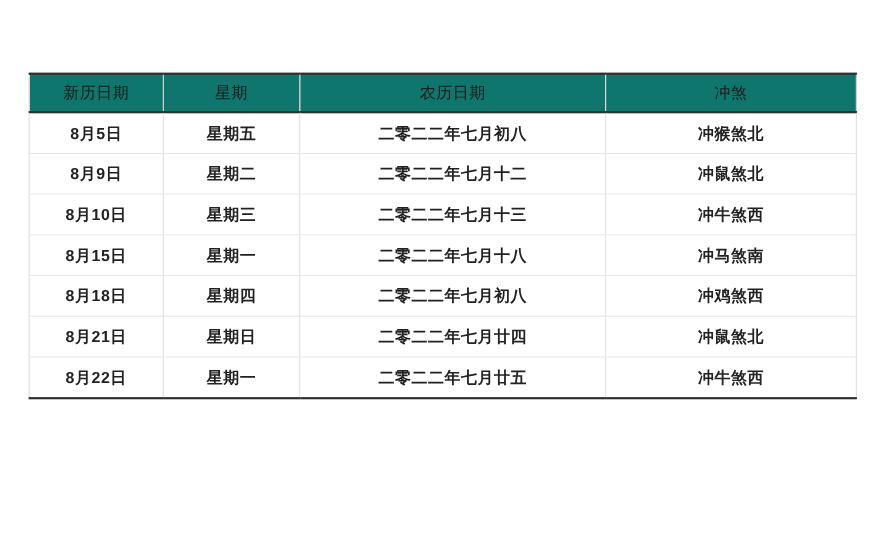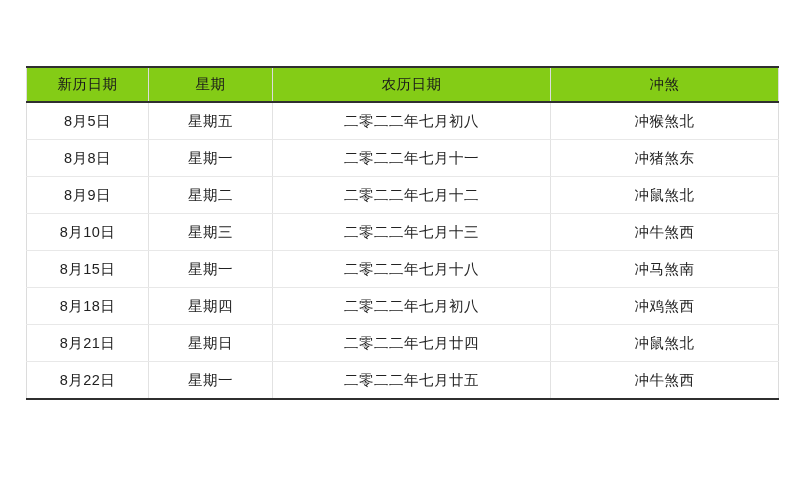--- a/index.html
+++ b/index.html
@@ -37,31 +37,31 @@
 
   table.calendar th,
   table.calendar td {
     border: 1px solid #dcdcdc;
     text-align: center;
     vertical-align: middle;
     padding: 0;
     height: 36px;
     font-size: 14.5px;
     color: #222222;
-    font-weight: normal;
+    font-weight: bold;
     letter-spacing: 0.5px;
   }
   table.calendar thead th {
     height: 33px;
     border-top: 2px solid #2f2f2f;
     border-bottom: 2px solid #2f2f2f;
     font-weight: normal;
     color: #1a1a1a;
     font-size: 14.5px;
-    background: #84cc16;
+    background: #0f766e;
   }
   table.calendar tbody tr td {
     border-left: 1px solid #e2e2e2;
     border-right: 1px solid #e2e2e2;
     border-top: none;
     border-bottom: 1px solid #e8e8e8;
   }
   table.calendar tbody tr:last-child td {
     border-bottom: 2px solid #2f2f2f;
   }
@@ -101,26 +101,20 @@
         </tr>
       </thead>
       <tbody>
         <tr>
           <td class="date-cell">8月5日</td>
           <td class="week-cell">星期五</td>
           <td class="lunar-cell">二零二二年七月初八</td>
           <td class="clash-cell">冲猴煞北</td>
         </tr>
         <tr>
-          <td class="date-cell">8月8日</td>
-          <td class="week-cell">星期一</td>
-          <td class="lunar-cell">二零二二年七月十一</td>
-          <td class="clash-cell">冲猪煞东</td>
-        </tr>
-        <tr>
           <td class="date-cell">8月9日</td>
           <td class="week-cell">星期二</td>
           <td class="lunar-cell">二零二二年七月十二</td>
           <td class="clash-cell">冲鼠煞北</td>
         </tr>
         <tr>
           <td class="date-cell">8月10日</td>
           <td class="week-cell">星期三</td>
           <td class="lunar-cell">二零二二年七月十三</td>
           <td class="clash-cell">冲牛煞西</td>

